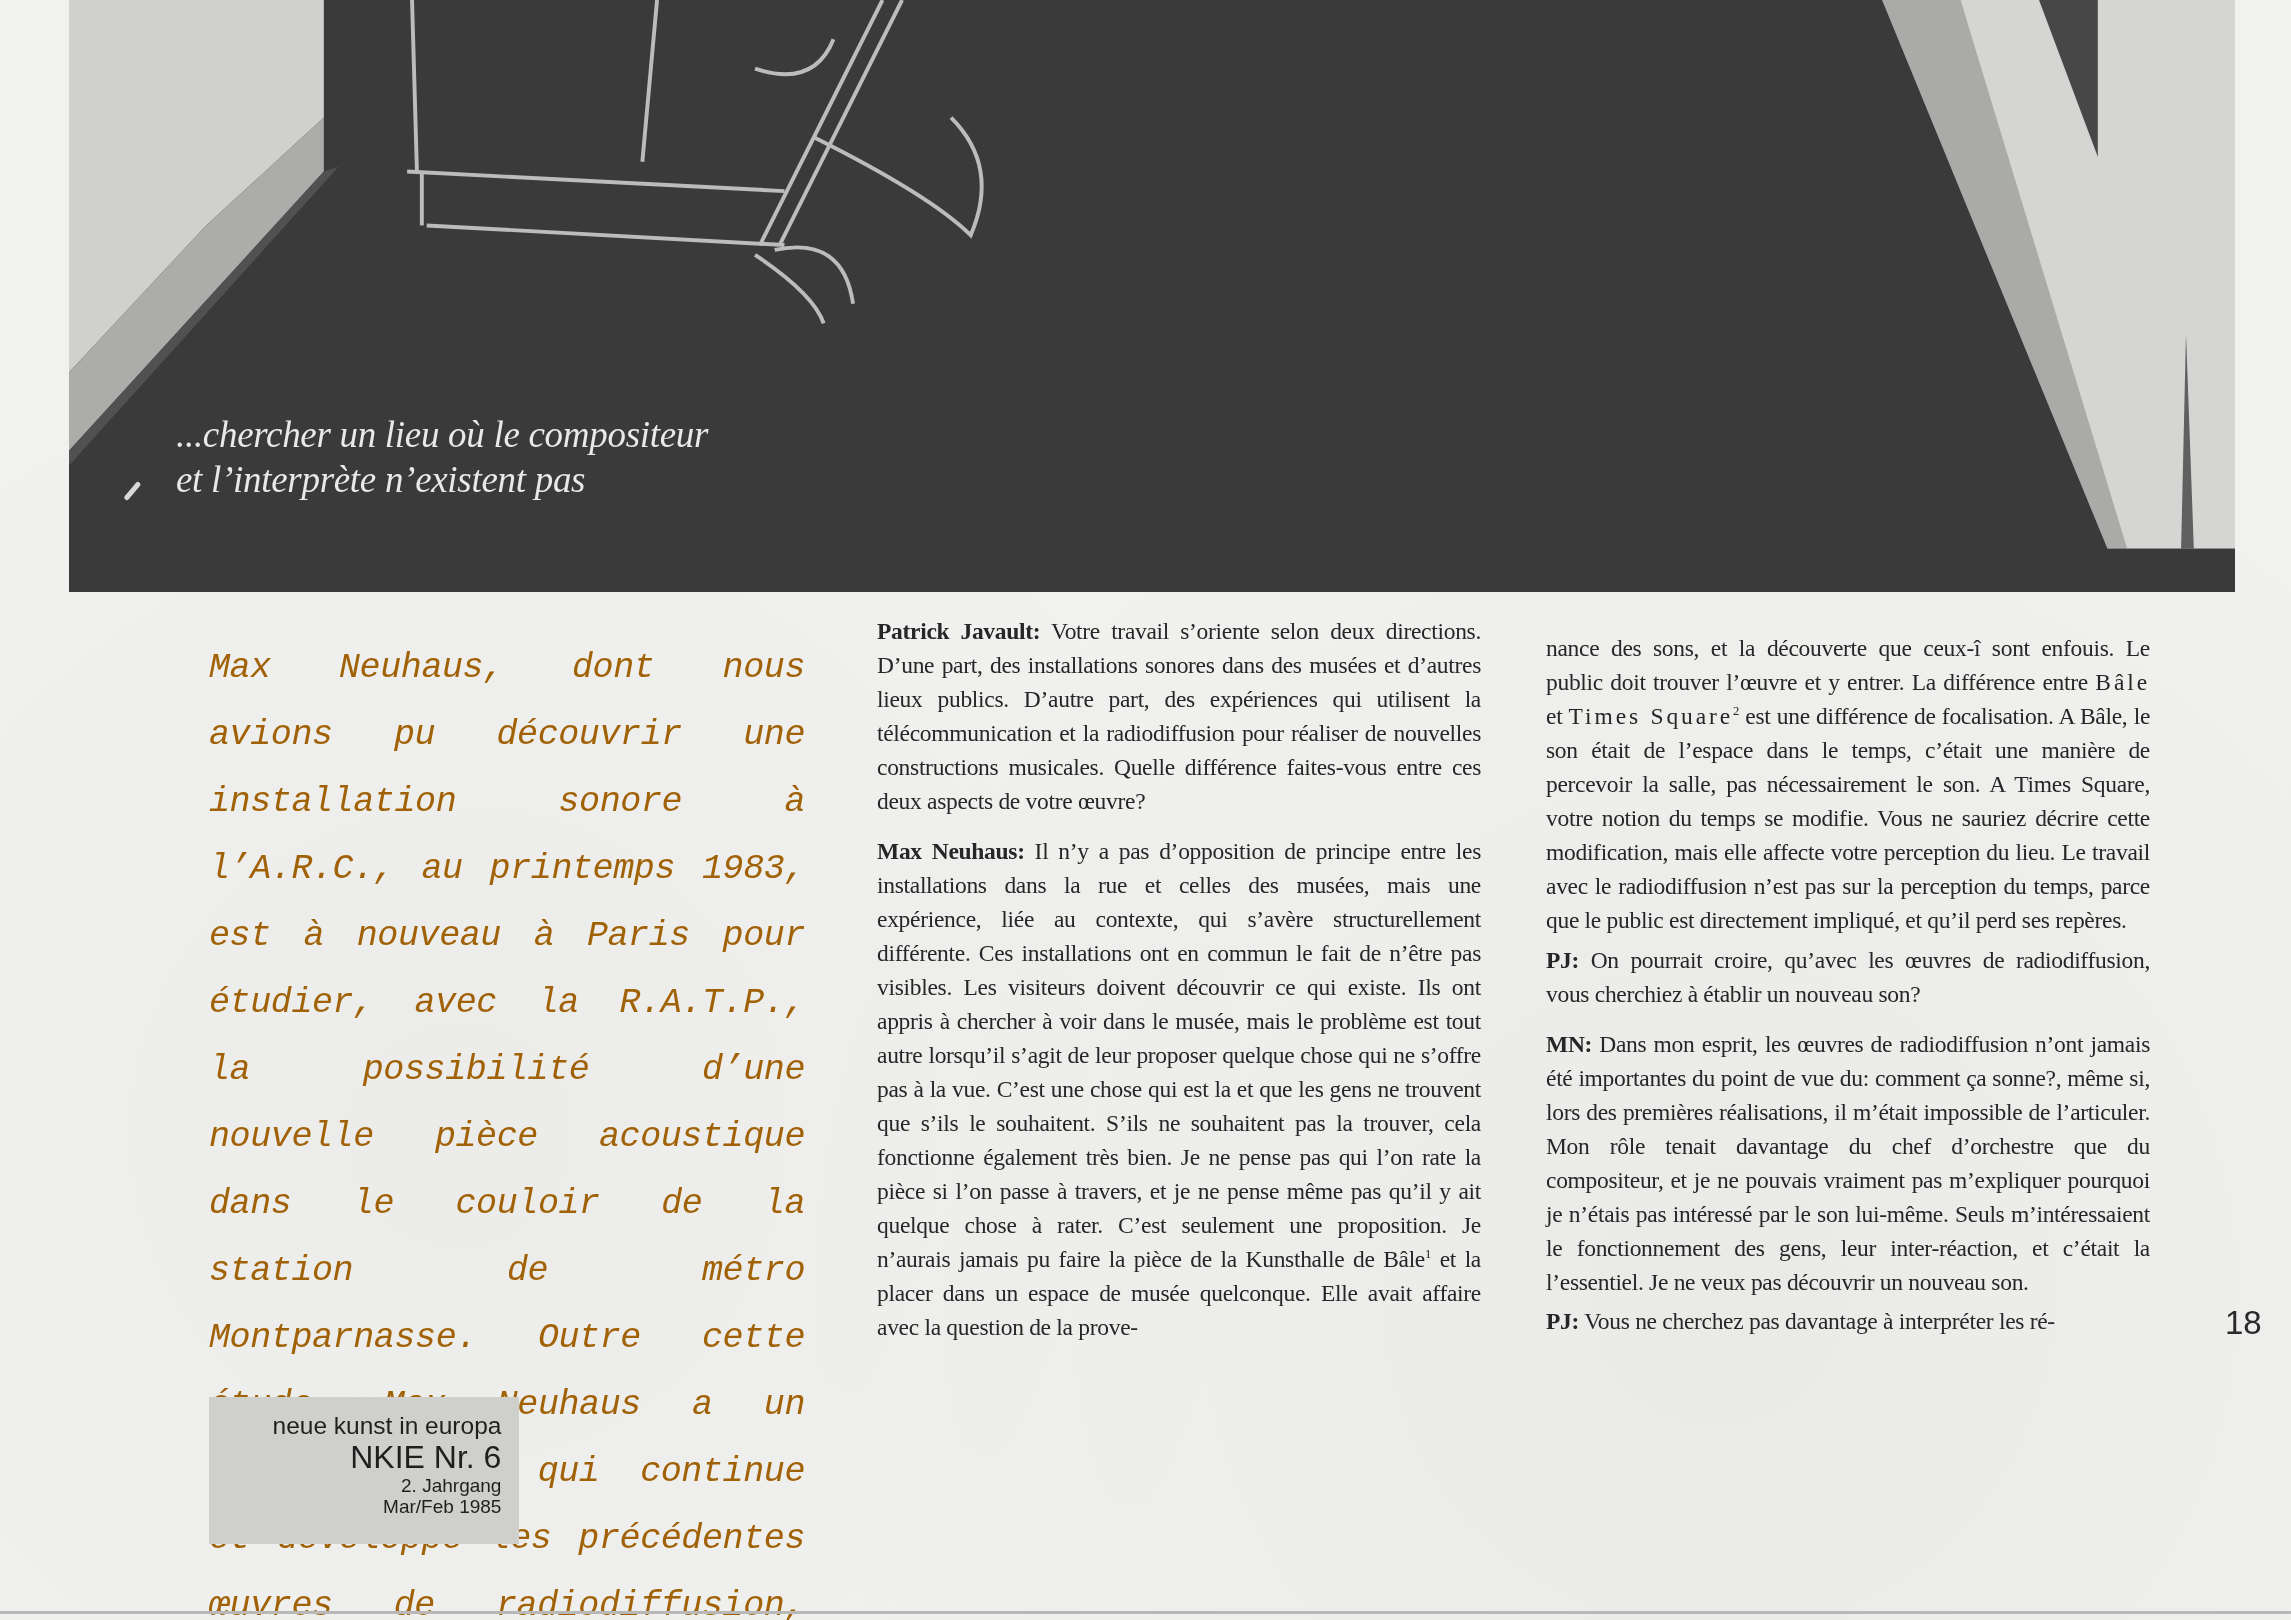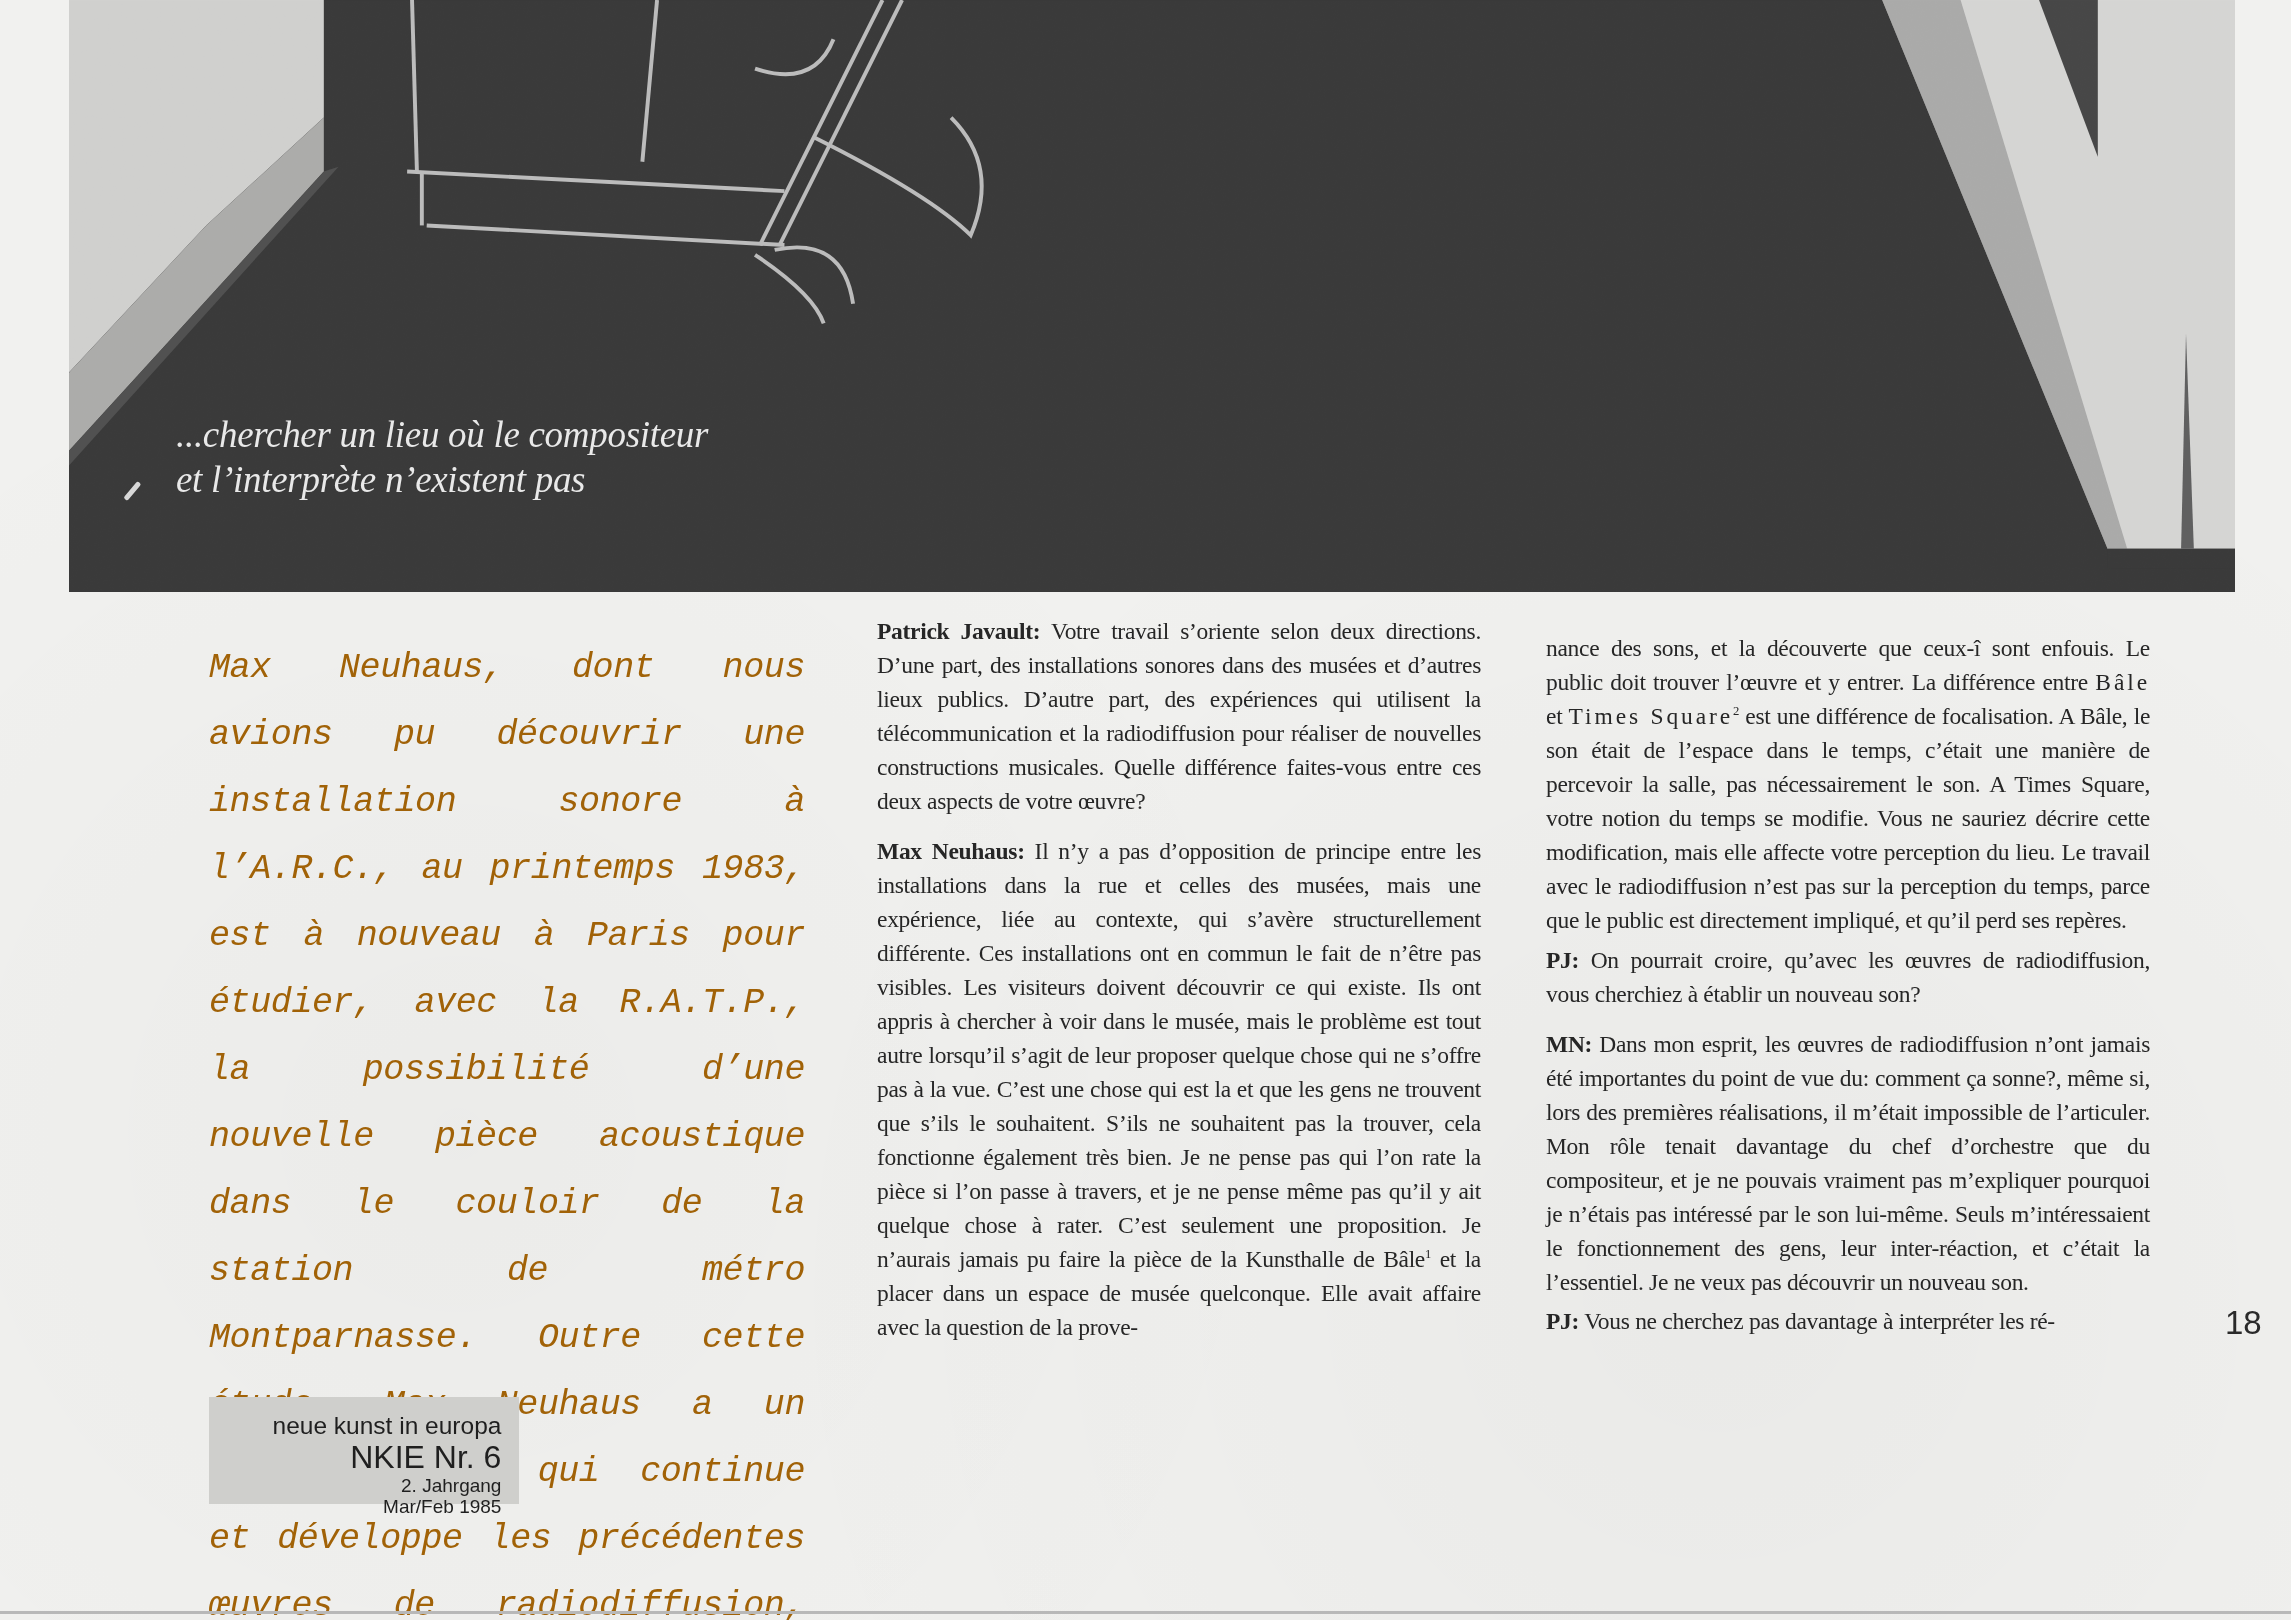--- a/index.html
+++ b/index.html
@@ -57,21 +57,21 @@
   .speaker { font-weight: bold; }
   .spaced { letter-spacing: 2.9px; }
   sup { font-size: 12.7px; vertical-align: 8.8px; line-height: 0; }
   
   .page-number {
     position: absolute; left: 2193px; top: 1304px;
     font-family: "Liberation Sans", sans-serif; font-size: 33px; color: #2a2a2a; margin-left: 32px;
   }
   
   .imprint {
-    position: absolute; left: 209px; top: 1397px; width: 310px; height: 107px;
+    position: absolute; left: 209px; top: 1397px; width: 310px; height: 147px;
     background: #cfcfcc;
     box-sizing: border-box; padding: 13.7px 17.6px 0 0;
     text-align: right; font-family: "Liberation Sans", sans-serif; color: #1f1f1f;
   }
   .imprint .l1 { font-size: 24.5px; line-height: 29px; }
   .imprint .l2 { font-size: 32px; line-height: 35px; }
   .imprint .l3, .imprint .l4 { font-size: 19px; line-height: 21.6px; }
 </style>
 </head>
 <body>

